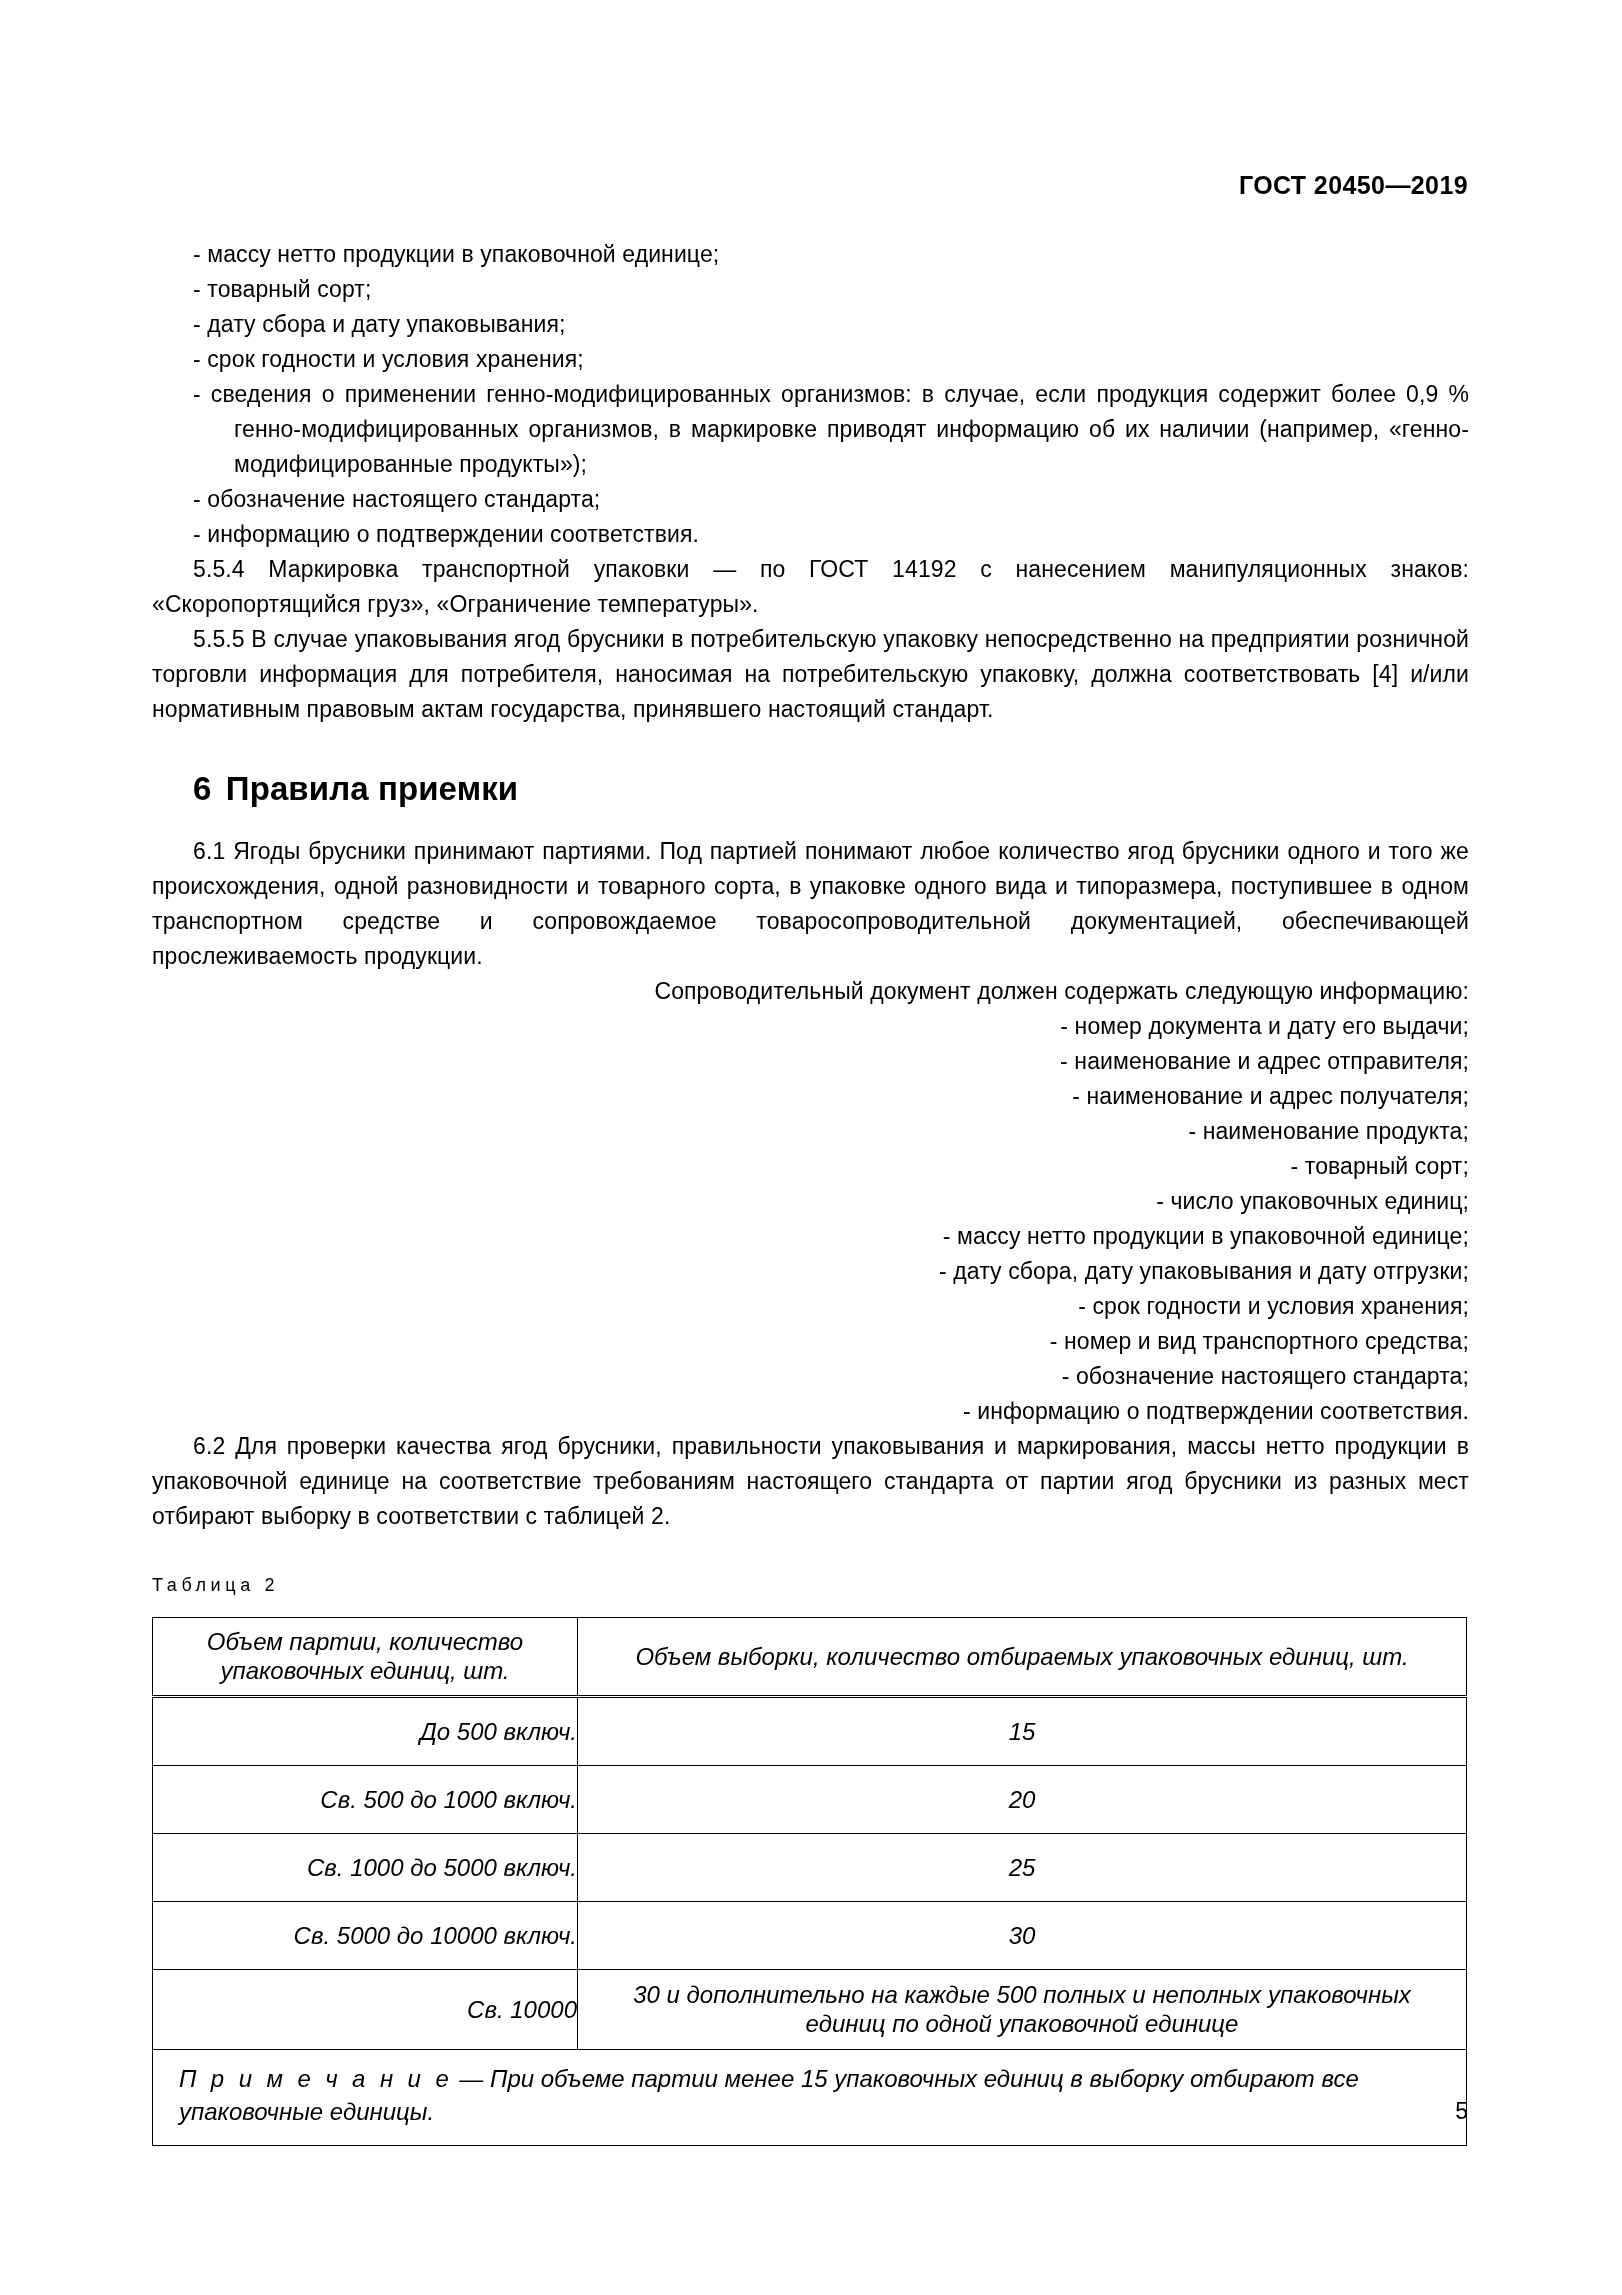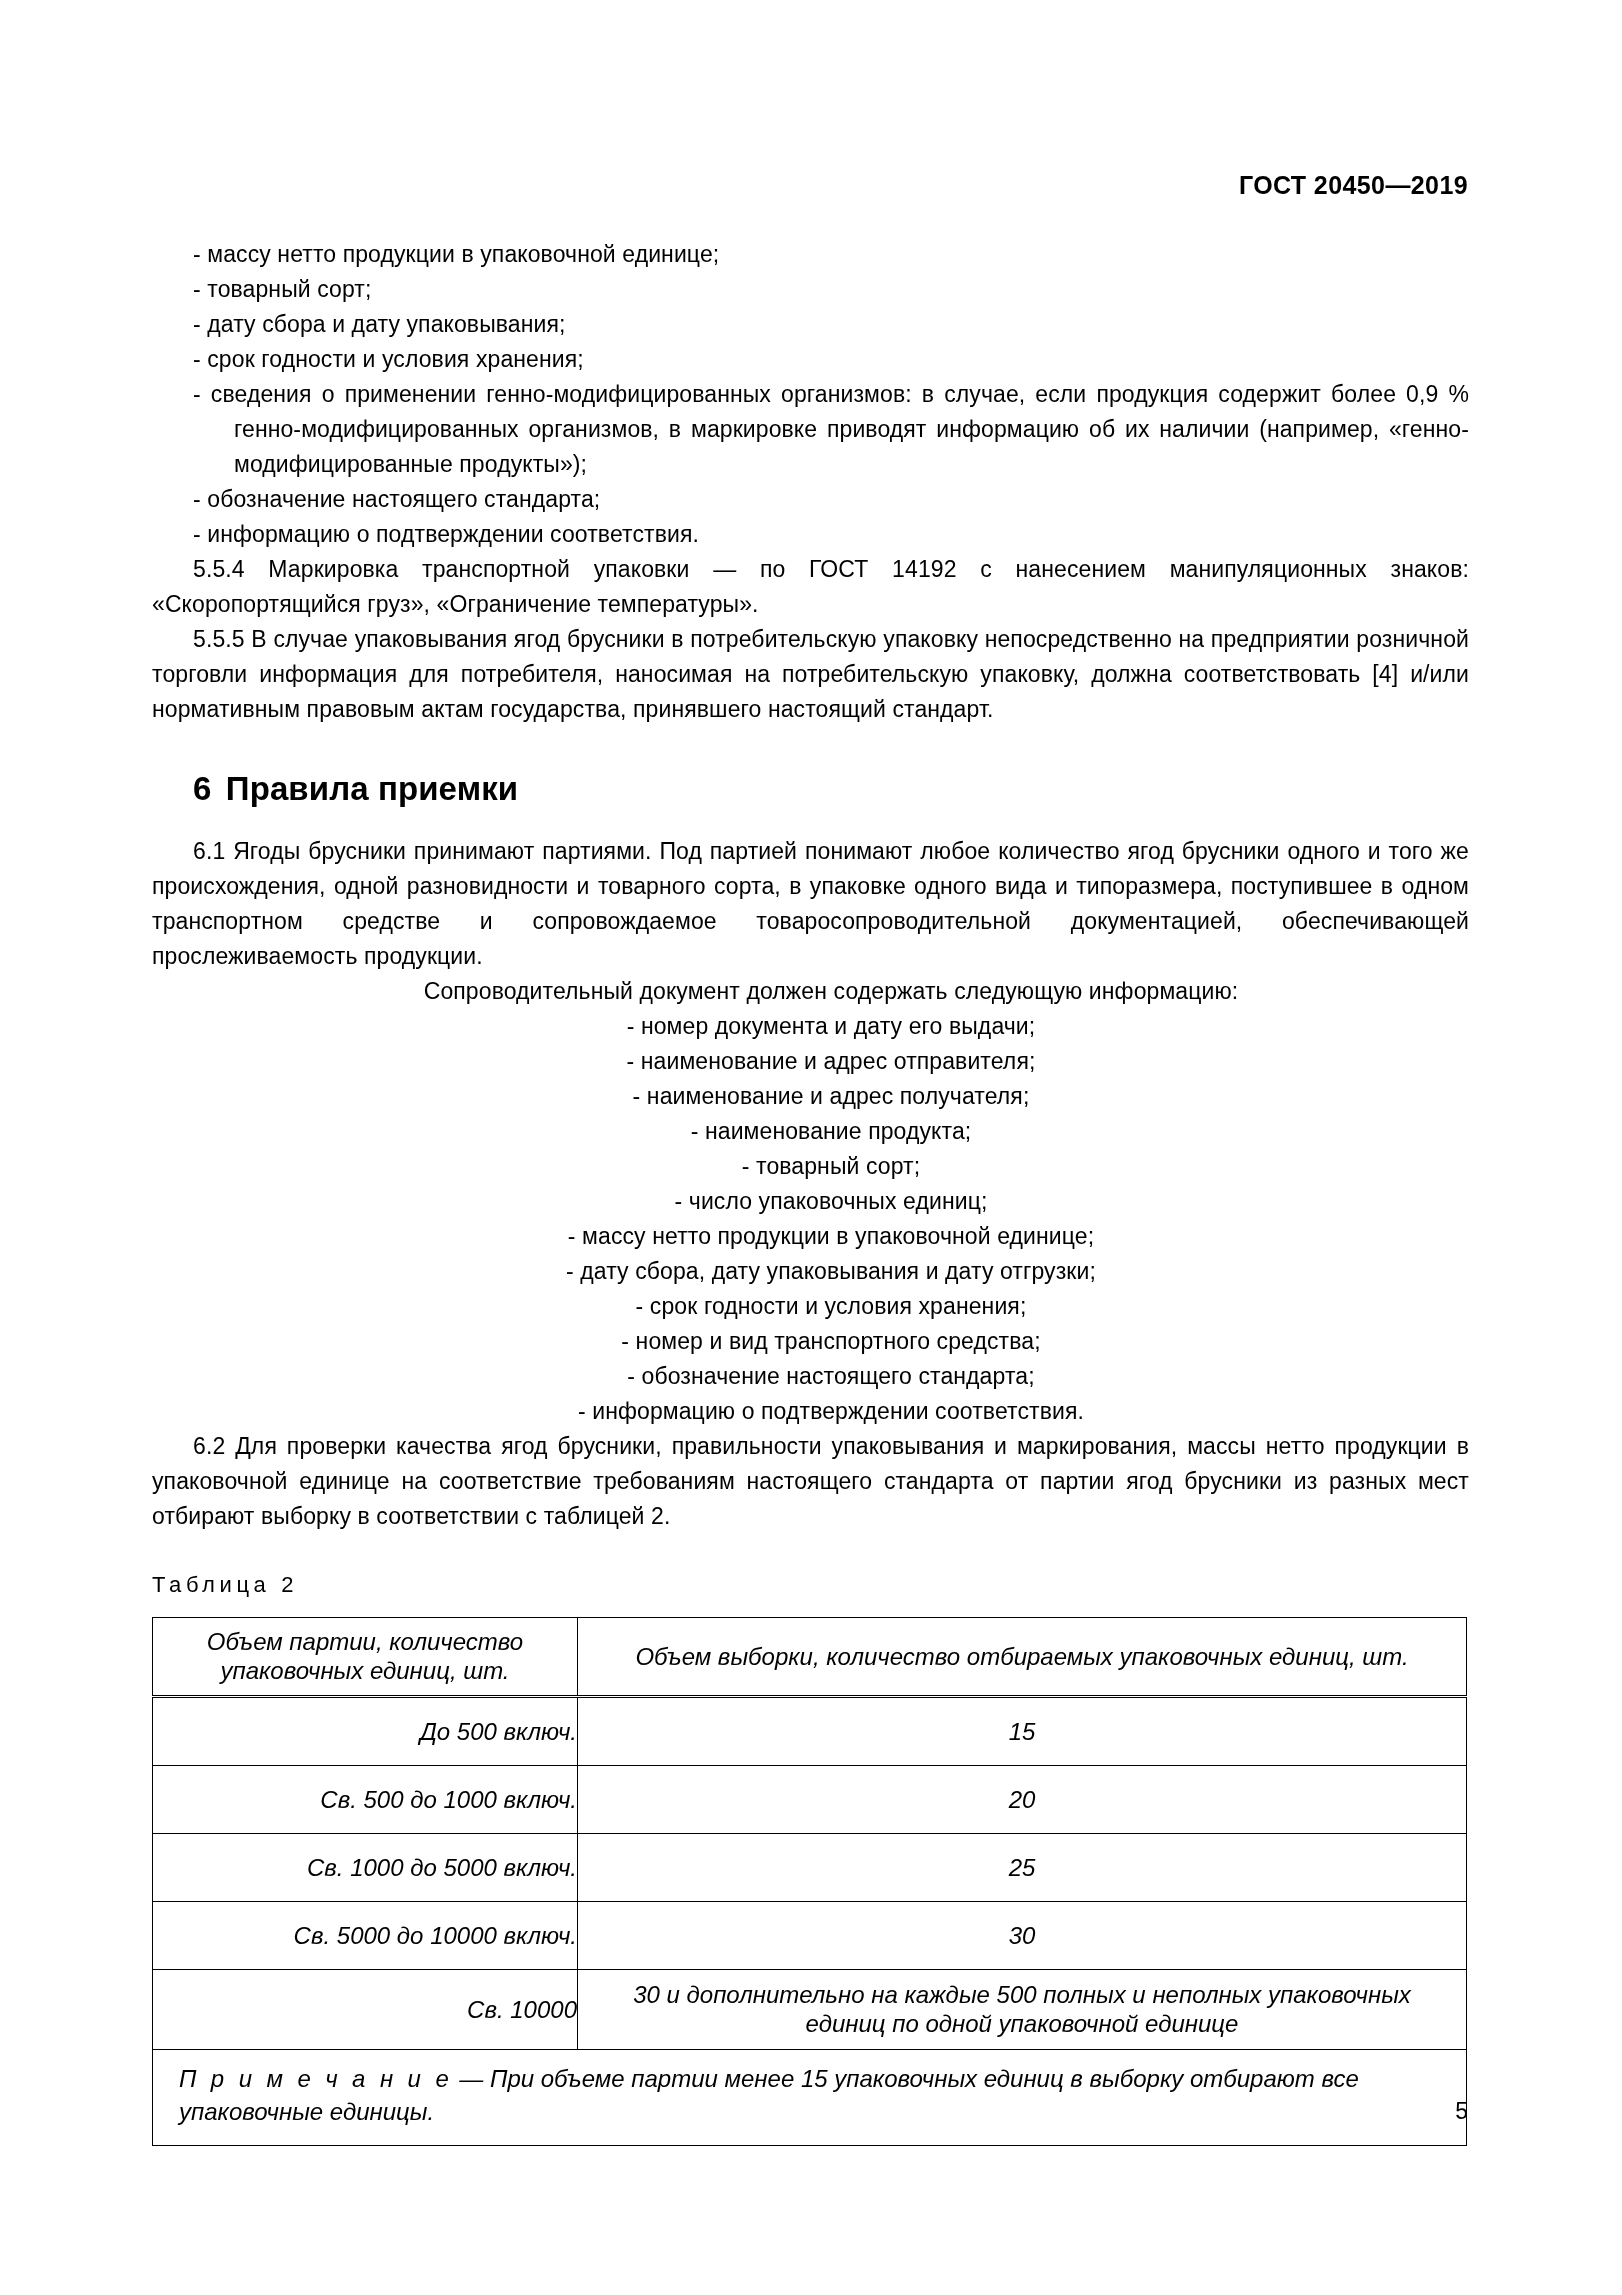--- a/index.html
+++ b/index.html
@@ -41,21 +41,21 @@
   }
 
   p {
     margin: 0;
     font-size: 23px;
     line-height: 35px;
     text-align: justify;
     text-justify: inter-word;
     letter-spacing: 0.1px;
   }
-  p.nojust { text-align: center; }
+  p.nojust { text-align: right; }
 
   
   .bullet {
     padding-left: 41px;
     text-indent: -41px;
     margin-left: 41px;
   }
 
   
   .clause { text-indent: 41px; }
@@ -66,21 +66,21 @@
     font-size: 33px;
     font-weight: bold;
     line-height: 34px;
     letter-spacing: 0.1px;
     padding-left: 41px;
   }
   h2.section-heading .num { margin-right: 14.4px; }
 
   
   .table-caption {
-    font-size: 22px;
+    font-size: 18px;
     line-height: 26px;
     letter-spacing: 4.6px;
     white-space: nowrap;
   }
 
   
   table.t2 {
     border-collapse: collapse;
     width: 1314px;
     table-layout: fixed;

